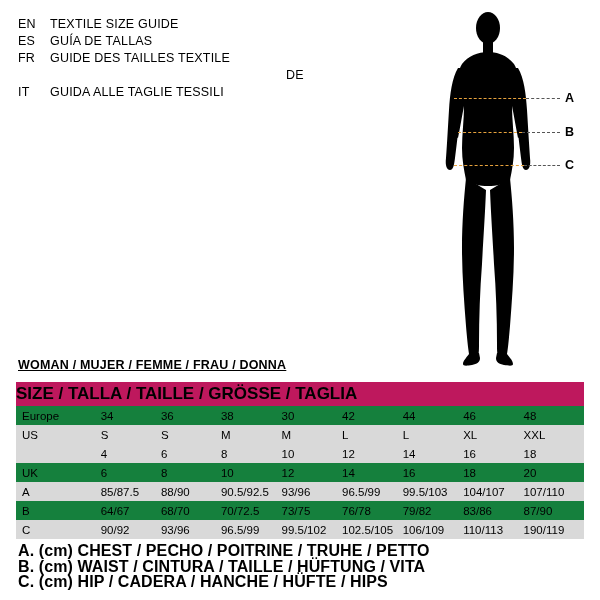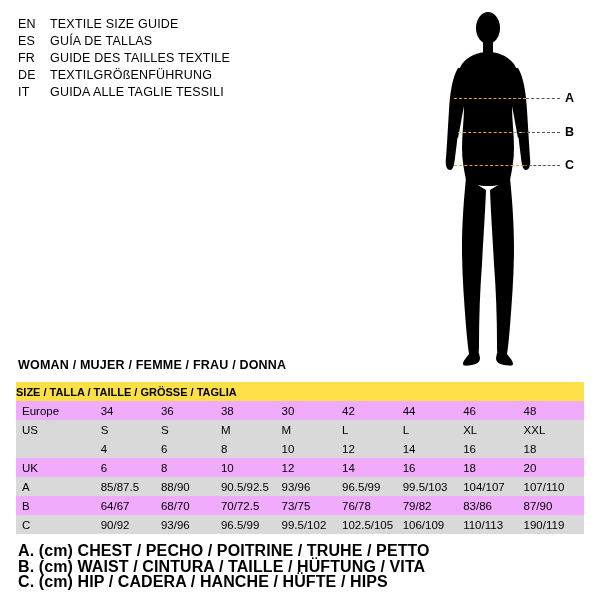--- a/index.html
+++ b/index.html
@@ -69,46 +69,47 @@
   }
 
   
   .woman-line {
     position: absolute;
     left: 18px;
     top: 358px;
     font-size: 12.5px;
     font-weight: bold;
     letter-spacing: 0.2px;
+    text-decoration: underline;
   }
 
   table.size-table {
     position: absolute;
     left: 16px;
     top: 382px;
     width: 568px;
     border-collapse: collapse;
     font-size: 11.5px;
   }
   table.size-table td {
     padding: 2px 0 2px 0;
     height: 15px;
   }
   .row-head td {
-    background: #fde047;
+    background: #be185d;
     color: #000;
     font-weight: bold;
-    font-size: 11px;
+    font-size: 17px;
     padding-left: 6px;
   }
   .row-shade td {
     background: #d9d9d9;
   }
   .row-plain td {
-    background: #f0abfc;
+    background: #15803d;
   }
   .col-label {
     width: 80px;
     padding-left: 6px !important;
     text-align: left;
   }
   .cell {
     text-align: left;
     width: 61px;
   }
@@ -135,21 +136,20 @@
   <div class="lang-row">
     <span class="lang-code">ES</span>
     <span class="lang-text">GUÍA DE TALLAS</span>
   </div>
   <div class="lang-row">
     <span class="lang-code">FR</span>
     <span class="lang-text">GUIDE DES TAILLES TEXTILE</span>
   </div>
   <div class="lang-row">
     <span class="lang-code">DE</span>
-    <span class="lang-text">TEXTILGRÖßENFÜHRUNG</span>
   </div>
   <div class="lang-row">
     <span class="lang-code">IT</span>
     <span class="lang-text">GUIDA ALLE TAGLIE TESSILI</span>
   </div>
 </div>
 
 <div class="figure-wrap">
   <svg class="figure-svg" width="190" height="360" viewBox="0 0 190 360">
     <g fill="#000000">

